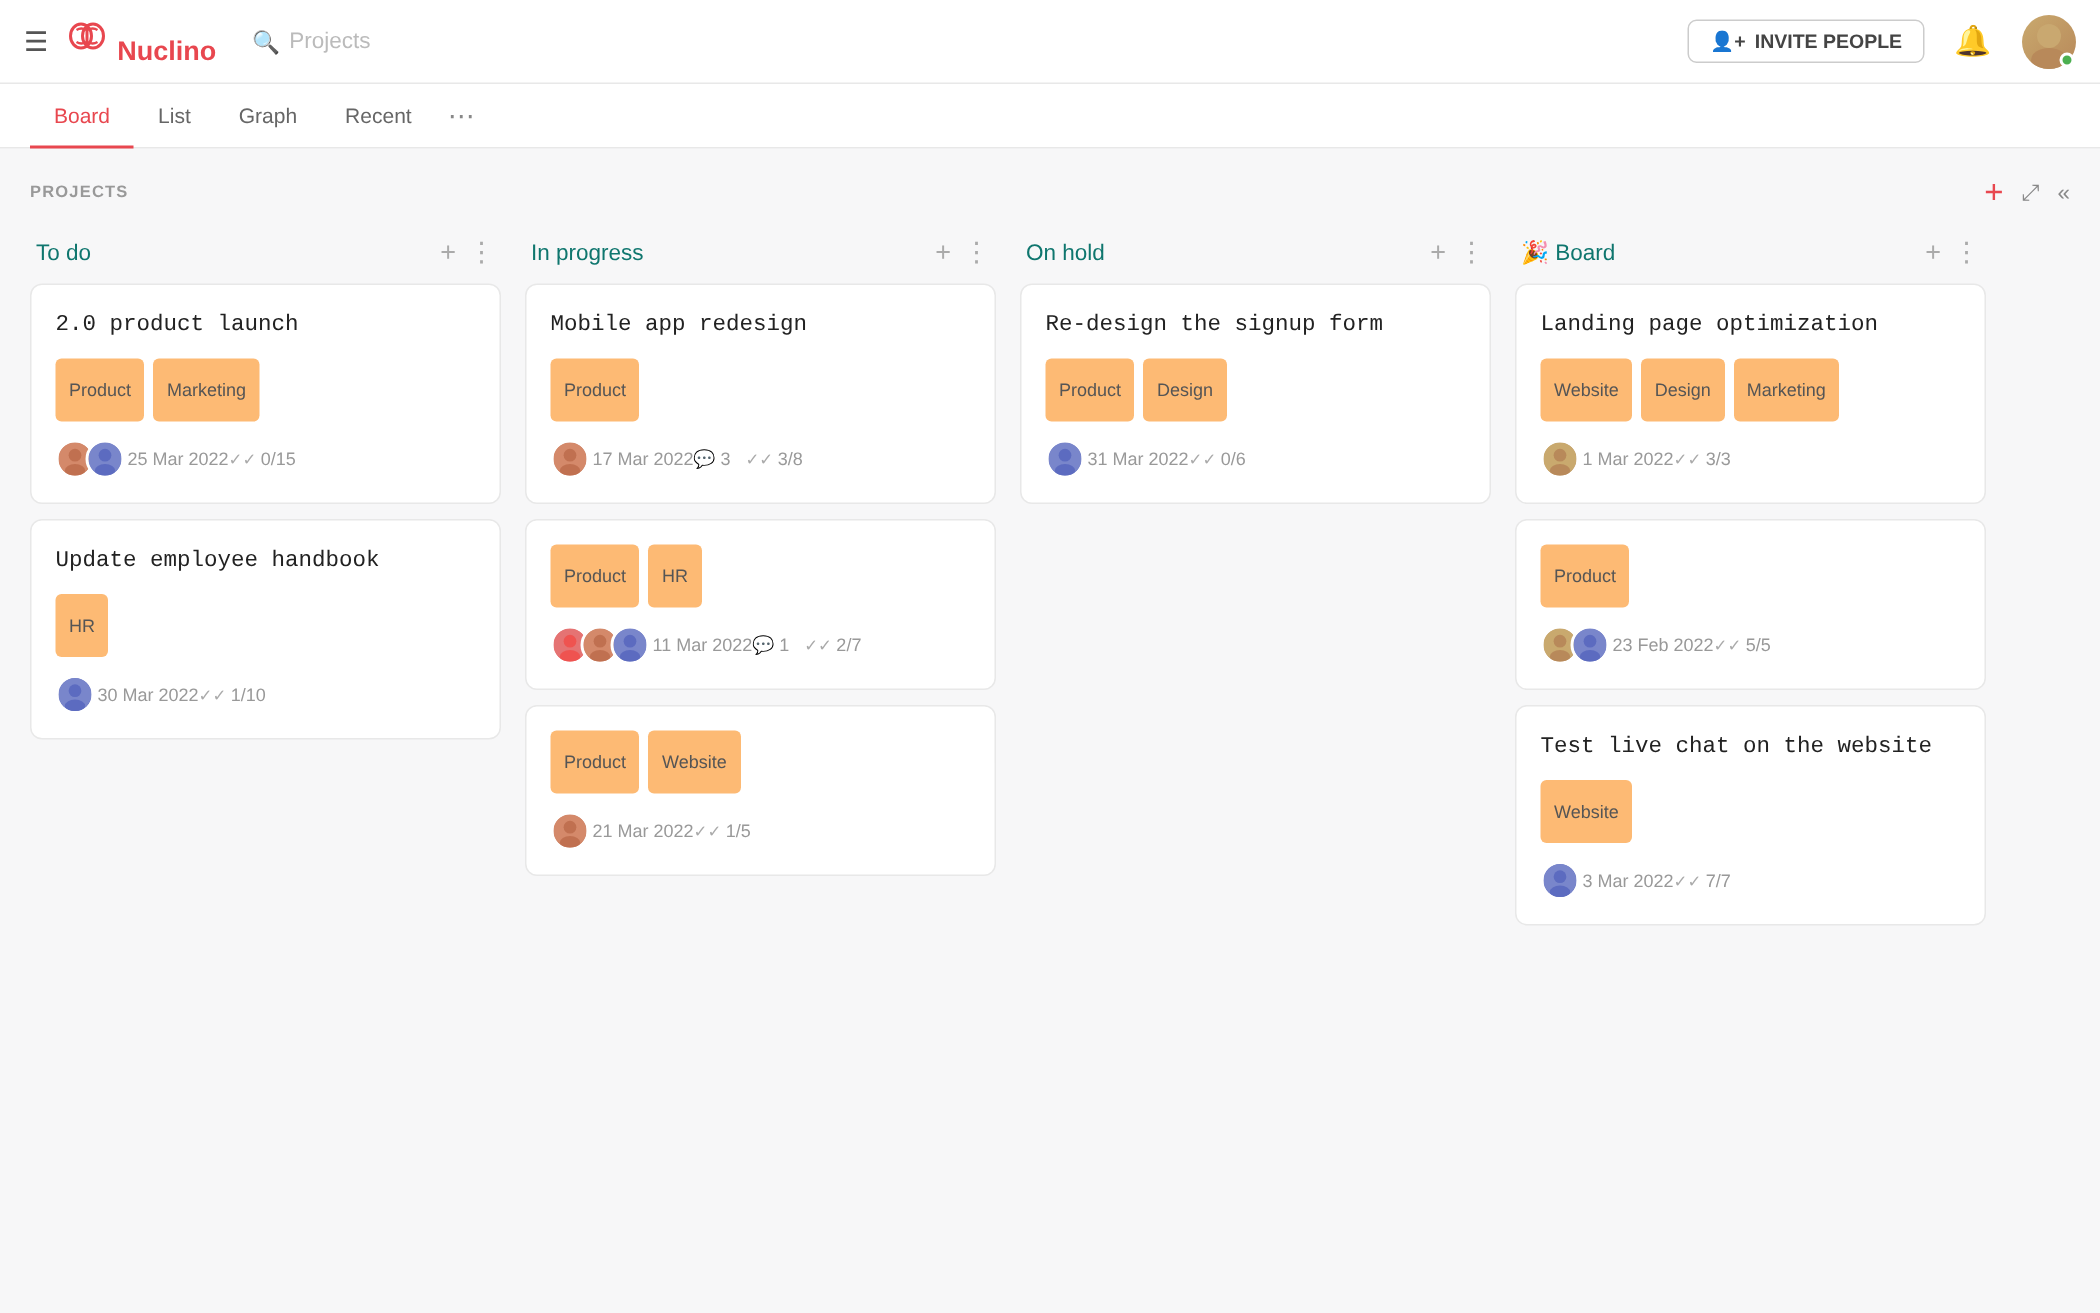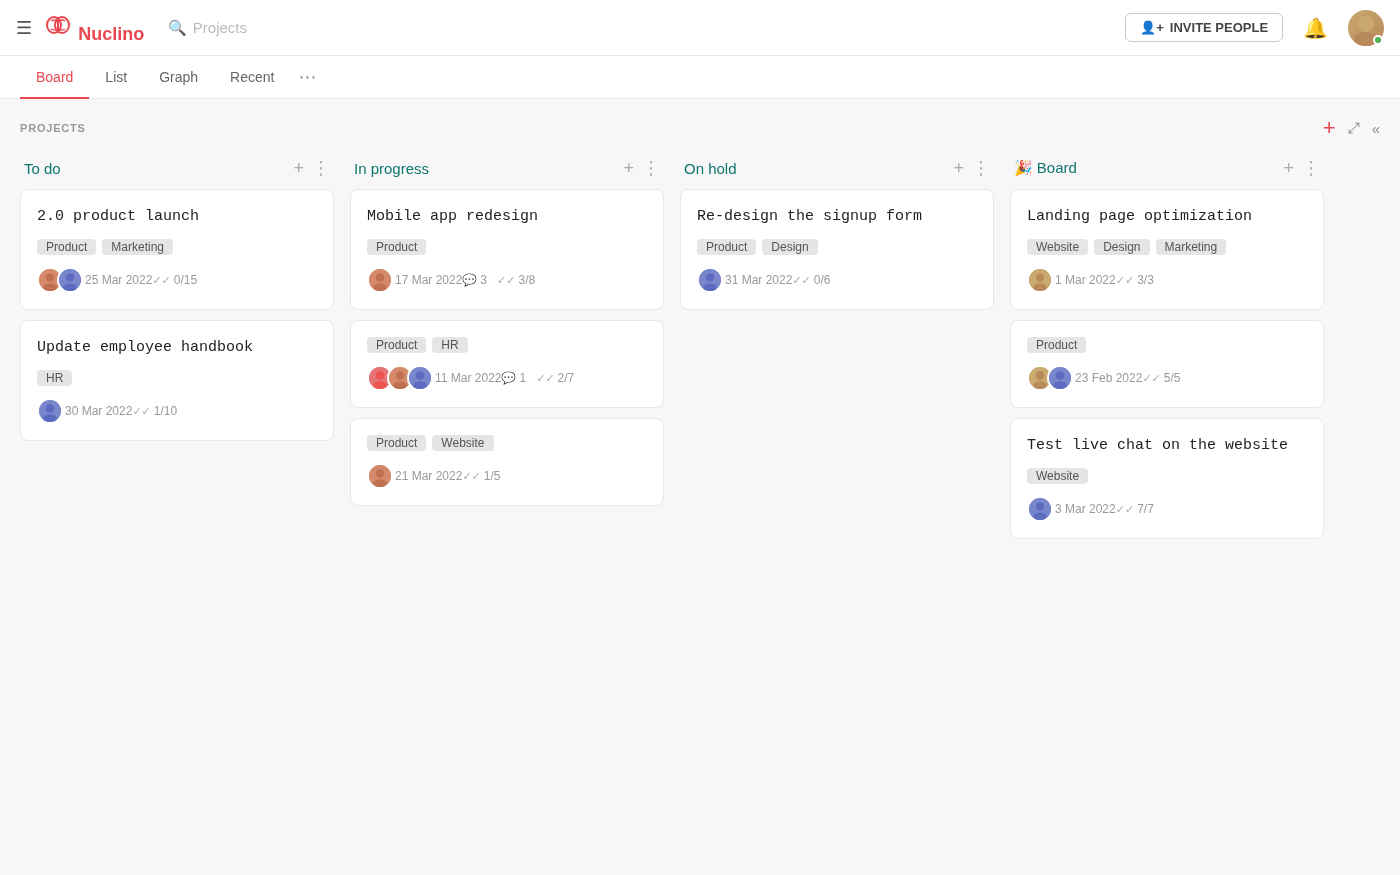--- a/index.html
+++ b/index.html
@@ -69,21 +69,21 @@
     .col-btn { background: none; border: none; cursor: pointer; color: #aaa; font-size: 18px; line-height: 1; }
 
     
     .card {
       background: #fff; border-radius: 8px; border: 1px solid #e8e8e8;
       padding: 16px; margin-bottom: 10px; cursor: pointer;
     }
     .card-title { font-size: 15px; font-weight: 500; color: #222; margin-bottom: 12px; line-height: 1.4; font-family: Liberation Mono, monospace; }
     .card-tags { display: flex; flex-wrap: wrap; gap: 6px; margin-bottom: 12px; }
     .tag {
-      background: #e5e5e5; border-radius: 4px; padding: 1px 9px;
+      background: #fdba74; border-radius: 4px; padding: 14px 9px;
       font-size: 12px; color: #555; font-weight: 400;
     }
     .card-footer { display: flex; align-items: center; }
     .card-meta { display: flex; align-items: center; gap: 8px; }
     .card-date { font-size: 12px; color: #999; }
     .card-stats { display: flex; align-items: center; gap: 10px; }
     .stat { display: flex; align-items: center; gap: 3px; font-size: 12px; color: #999; }
     .avatars { display: flex; }
     .avatar-sm {
       width: 26px; height: 26px; border-radius: 50%; border: 2px solid #fff;

